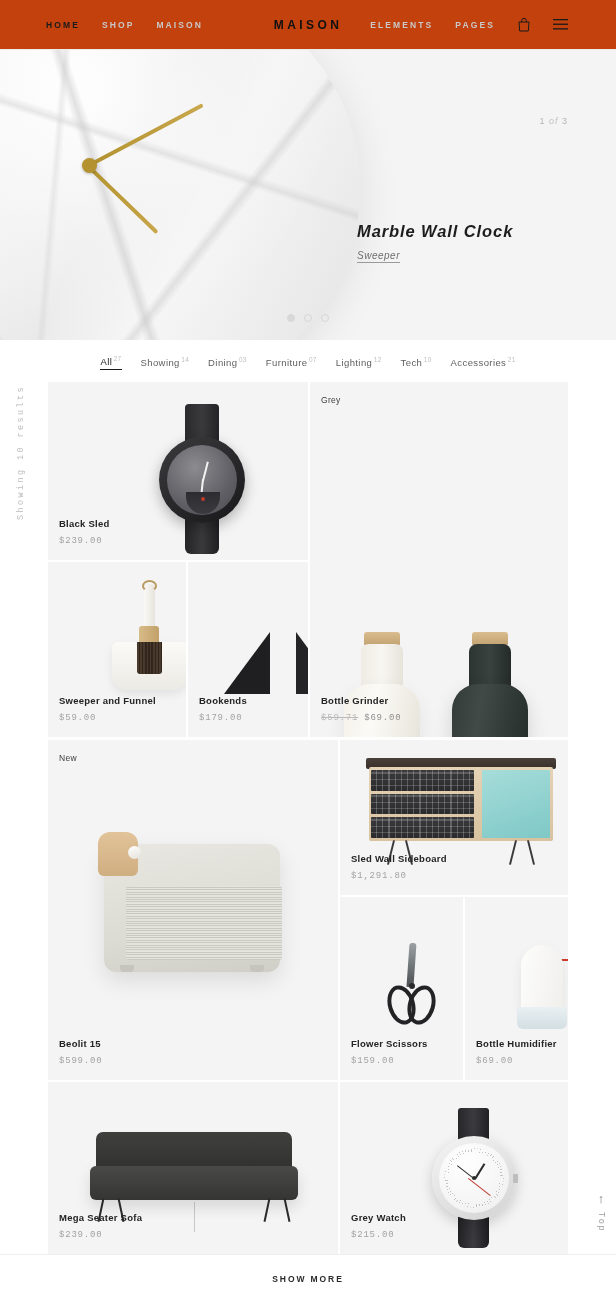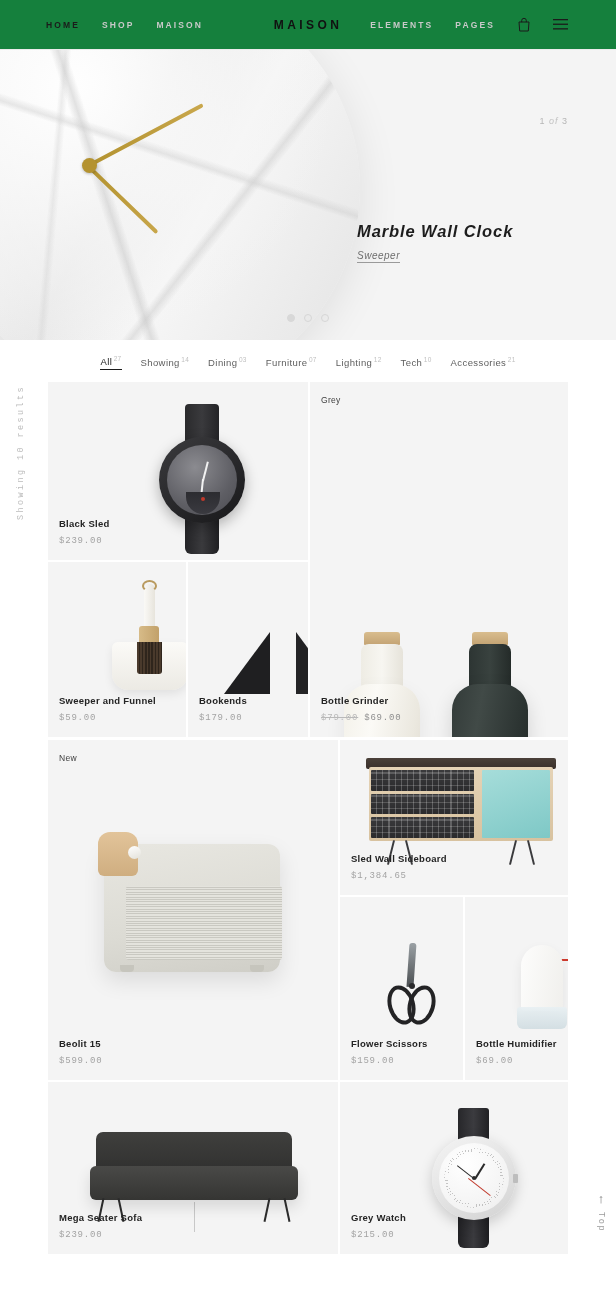--- a/index.html
+++ b/index.html
@@ -8,21 +8,21 @@
     background: #ffffff;
     font-family: "Liberation Sans", sans-serif;
     overflow: hidden;
   }
   .page { position: relative; width: 616px; height: 1302px; background:#fff; }
 
   
   .header {
     height: 50px; width: 100%;
     display: flex; align-items: center;
-    background: #15803d;
+    background: #c2410c;
     border-bottom: 1px solid #ececec;
     position: relative;
   }
   .nav-left { display:flex; align-items:center; gap:22px; margin-left:46px; }
   .nav-right { display:flex; align-items:center; gap:22px; position:absolute; right:48px; }
   .nav-link {
     font-size: 8.5px; letter-spacing: 2.1px; font-weight: 700;
     color: #c9c9c9; text-decoration:none; white-space:nowrap;
   }
   .nav-link.active { color: #1b1b1b; }
@@ -359,21 +359,21 @@
           </div>
         <div class="gr dark gr-b">
             <div class="cap"></div>
             <div class="neck"></div>
             <div class="body"></div>
           </div>
       </div>
       <div class="meta">
         <div class="pname">Bottle Grinder</div>
         <div class="pprice">
-          <span class="old">$79.00</span><span class="new">$69.00</span>
+          <span class="old">$59.71</span><span class="new">$69.00</span>
         </div>
       </div>
     </div>
 
     <div class="cell" style="left:0; top:180px; width:138px; height:175px;">
       <div class="prod sweeper">
         <div class="sw-pan"></div>
           <div class="sw-handle"></div>
           <div class="sw-hook"></div>
         <div class="sw-brushw"></div>
@@ -424,21 +424,21 @@
             <div class="sb-dr"></div>
           </div>
         <div class="sb-panel"></div>
         <div class="sb-leg l1"></div>
           <div class="sb-leg l2"></div>
           <div class="sb-leg l3"></div>
           <div class="sb-leg l4"></div>
       </div>
       <div class="meta">
         <div class="pname">Sled Wall Sideboard</div>
-        <div class="pprice">$1,384.65</div>
+        <div class="pprice">$1,291.80</div>
       </div>
     </div>
 
     <div class="cell" style="left:292px; top:515px; width:123px; height:183px;">
       <div class="prod scissors">
         <div class="sc-blade"></div>
           <div class="sc-pin"></div>
         <div class="sc-ring a"></div>
           <div class="sc-ring b"></div>
       </div>
@@ -493,14 +493,17 @@
         </div>
       </div>
       <div class="meta">
         <div class="pname">Grey Watch</div>
         <div class="pprice">$215.00</div>
       </div>
     </div>
 
   </div>
 
+  <div class="footer">
+    <a class="showmore" href="#">SHOW MORE</a>
+  </div>
 
 </div>
 
 </body></html>

